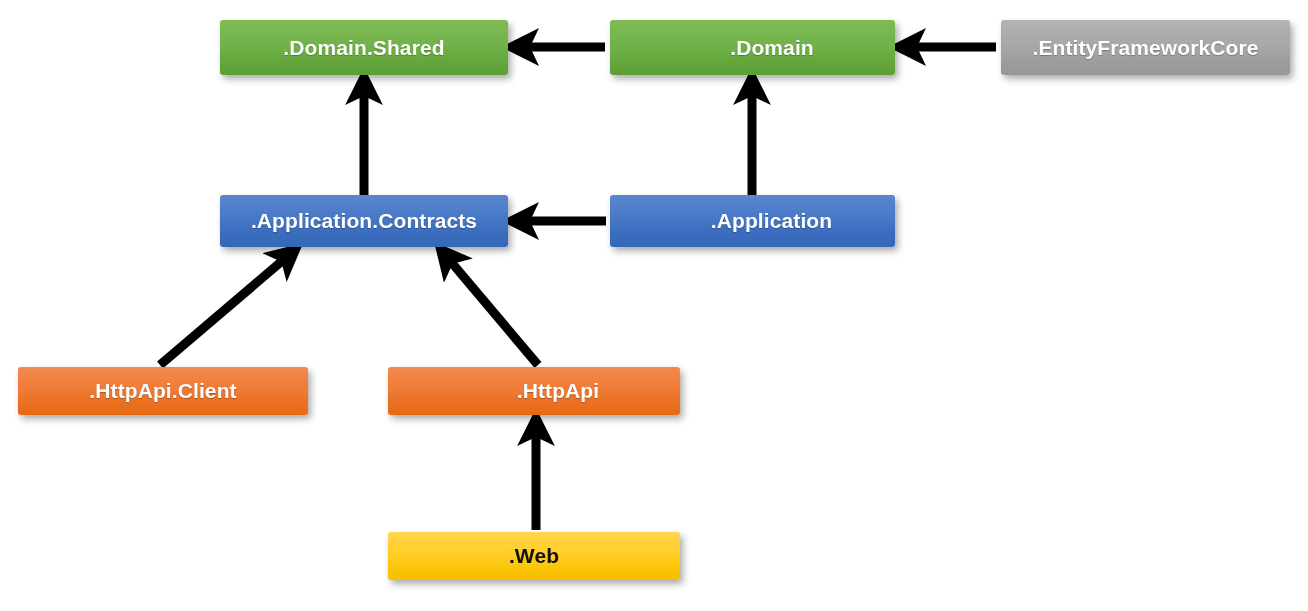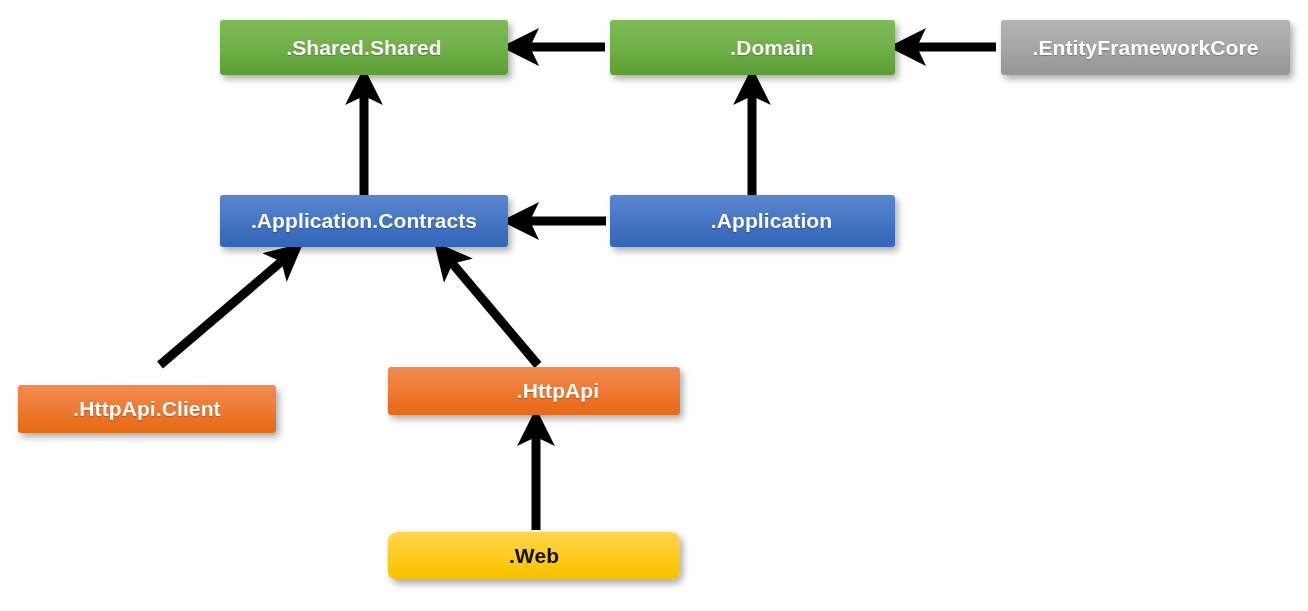--- a/index.html
+++ b/index.html
@@ -80,38 +80,38 @@
         <line x1="752" y1="196" x2="752" y2="78" stroke="#000000" stroke-width="9" marker-end="url(#arrowhead)"></line>
         <line x1="606" y1="221" x2="512" y2="221" stroke="#000000" stroke-width="9" marker-end="url(#arrowhead)"></line>
         <line x1="160" y1="365" x2="295" y2="250" stroke="#000000" stroke-width="9" marker-end="url(#arrowhead)"></line>
         <line x1="538" y1="365" x2="441" y2="250" stroke="#000000" stroke-width="9" marker-end="url(#arrowhead)"></line>
         <line x1="536" y1="530" x2="536" y2="419" stroke="#000000" stroke-width="9" marker-end="url(#arrowhead)"></line>
       </g>
   </svg>
 
   <div id="nodes-layer">
       <div class="node node-green" style="left: 220px; top: 20px; width: 288px; height: 55px;">
-        <span>.Shared.Shared</span>
+        <span>.Domain.Shared</span>
       </div>
       <div class="node node-green" style="left: 610px; top: 20px; width: 285px; height: 55px; padding-left: 39px;">
         <span>.Domain</span>
       </div>
       <div class="node node-gray" style="left: 1001px; top: 20px; width: 289px; height: 55px; justify-content: center;">
         <span>.EntityFrameworkCore</span>
       </div>
       <div class="node node-blue" style="left: 220px; top: 195px; width: 288px; height: 52px;">
         <span>.Application.Contracts</span>
       </div>
       <div class="node node-blue" style="left: 610px; top: 195px; width: 285px; height: 52px; padding-left: 38px;">
         <span>.Application</span>
       </div>
-      <div class="node node-orange" style="left: 18px; top: 385px; width: 258px; height: 48px;">
+      <div class="node node-orange" style="left: 18px; top: 367px; width: 290px; height: 48px;">
         <span>.HttpApi.Client</span>
       </div>
       <div class="node node-orange" style="left: 388px; top: 367px; width: 292px; height: 48px; padding-left: 48px;">
         <span>.HttpApi</span>
       </div>
-      <div class="node node-yellow" style="left: 388px; top: 532px; width: 292px; height: 48px; border-radius: 9px;">
+      <div class="node node-yellow" style="left: 388px; top: 532px; width: 292px; height: 48px;">
         <span>.Web</span>
       </div>
     </div>
 
 </div>
 
 </body></html>

